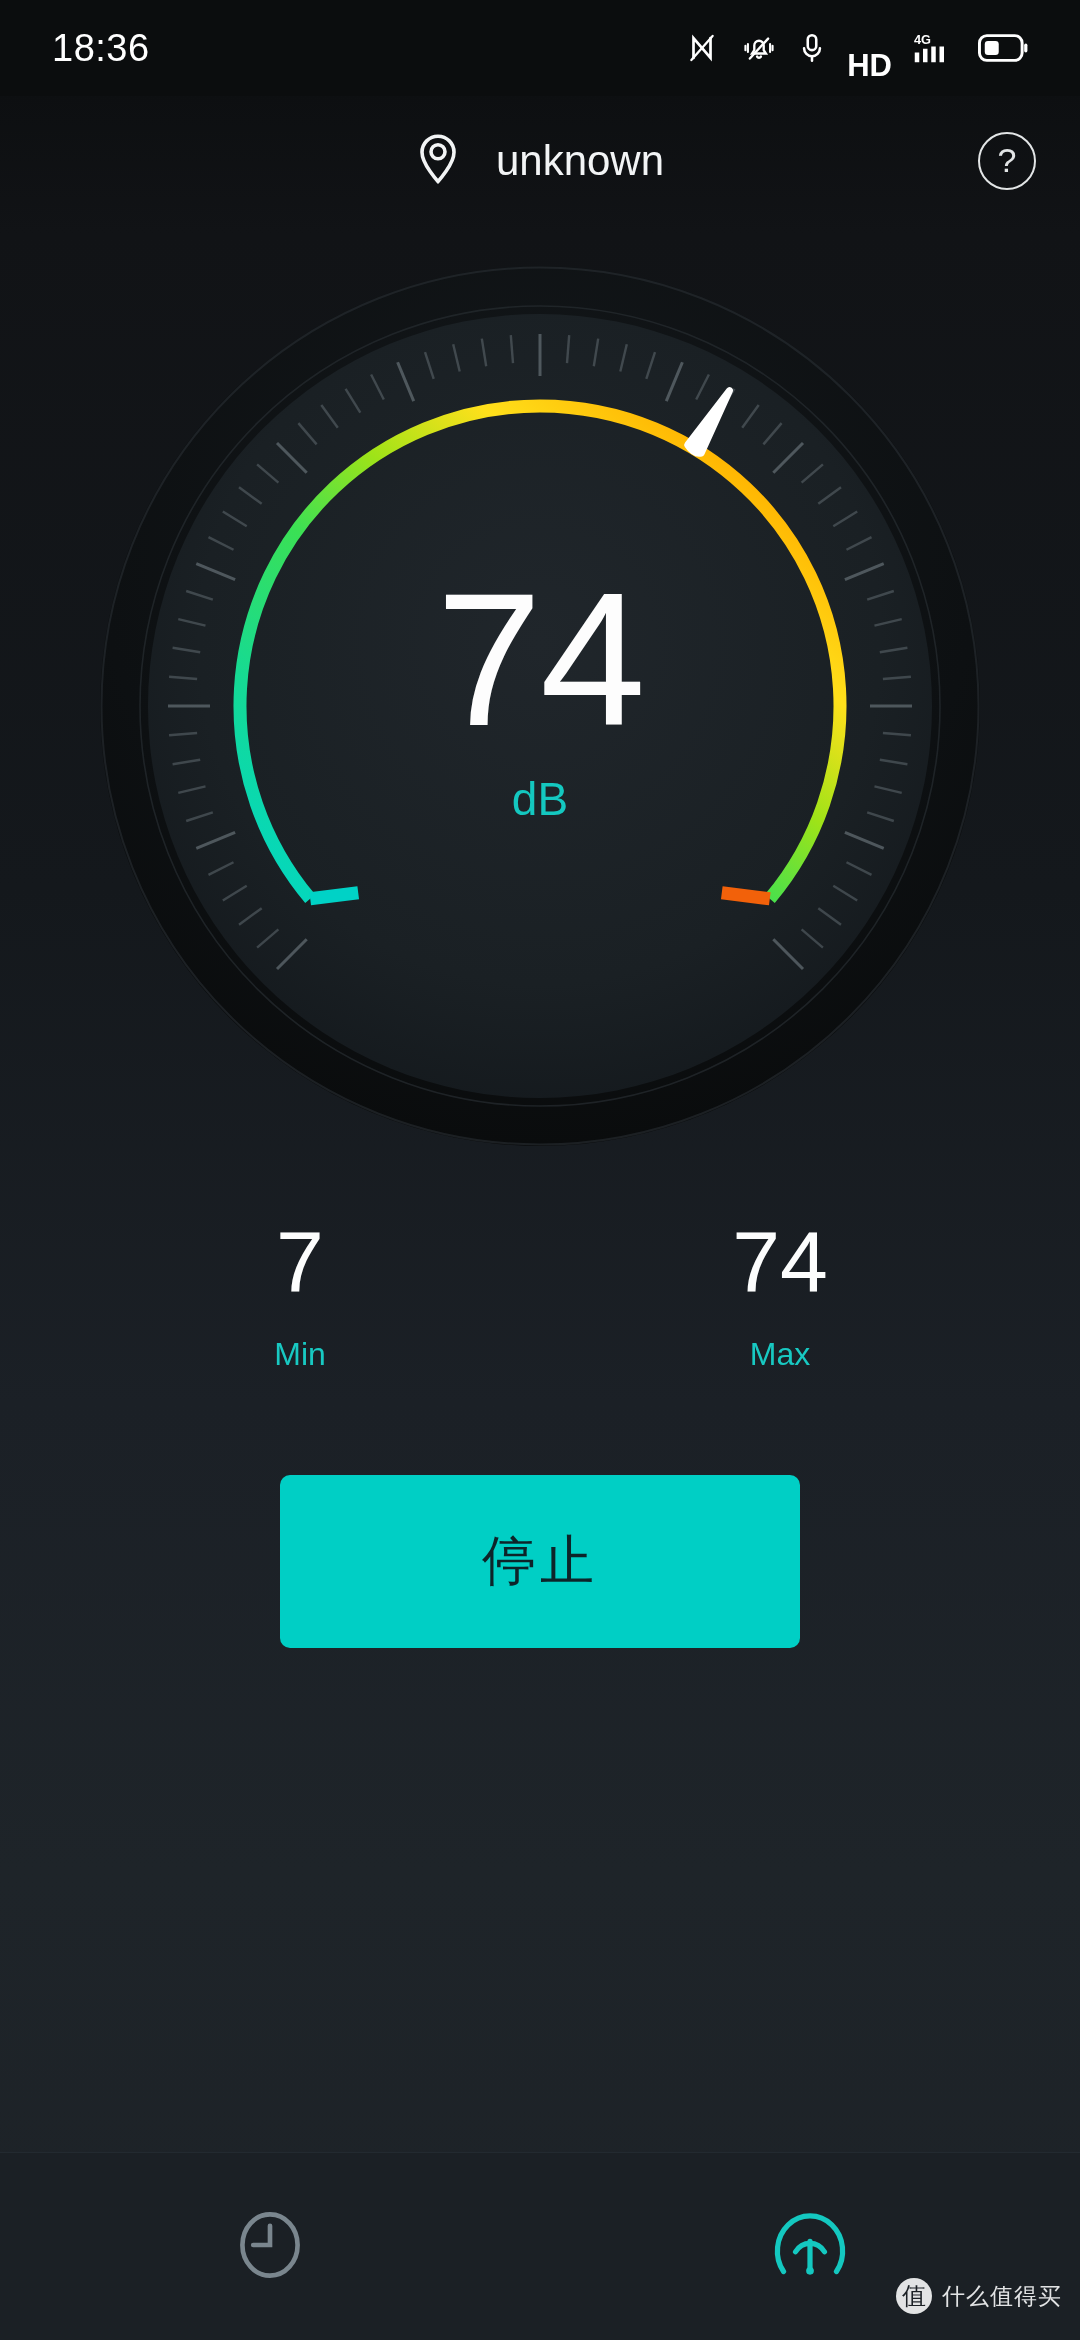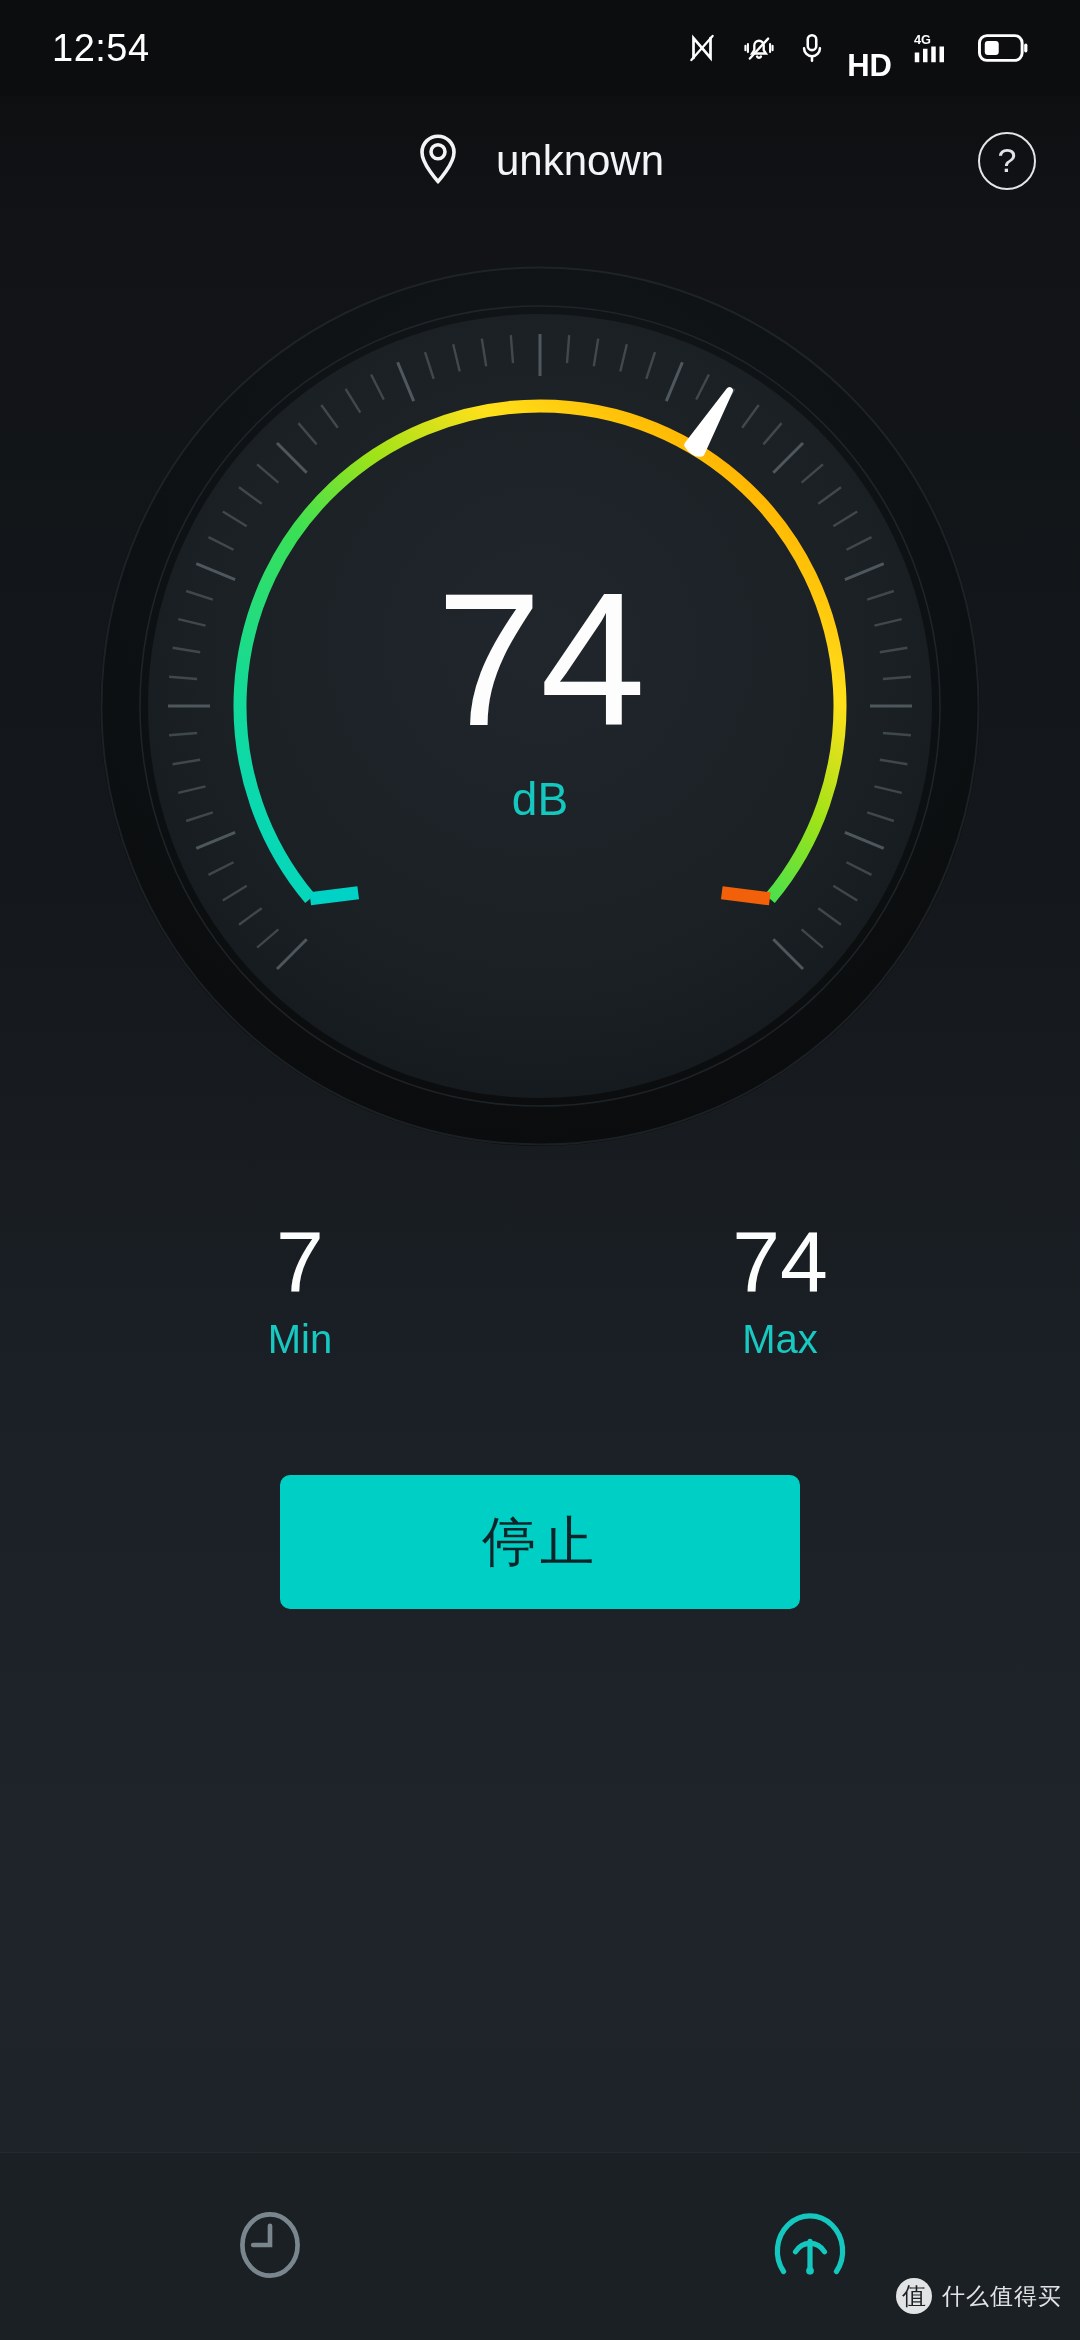--- a/index.html
+++ b/index.html
@@ -61,26 +61,26 @@
   }
   .reading-unit{ color:#14c8c0; font-size:46px; font-weight:400; margin-top:29px; }
 
   
   .minmax{
     position:absolute; top:1218px; left:0; width:1080px;
     display:flex; justify-content:center; gap:320px;
   }
   .mm-col{ display:flex; flex-direction:column; align-items:center; width:160px;}
   .mm-val{ color:#fcfdfd; font-size:86px; font-weight:300; line-height:1; }
-  .mm-lab{ color:#18c9c2; font-size:40px; font-weight:400; margin-top:13px; }
+  .mm-lab{ color:#18c9c2; font-size:32px; font-weight:400; margin-top:32px; }
 
   
   .action-btn{
     position:absolute; left:50%; transform:translateX(-50%);
-    top:1475px; width:520px; height:134px;
+    top:1475px; width:520px; height:173px;
     background:#00cfc5; border-radius:10px;
     display:flex; align-items:center; justify-content:center;
     border:none; cursor:pointer;
   }
   .action-btn span{ color:#0d2429; font-size:54px; font-weight:400; letter-spacing:4px; }
 
   
   .bottomnav{
     position:absolute; left:0; bottom:0; width:1080px; height:188px;
     background:#1b2025; border-top:1px solid #232a30;
@@ -101,21 +101,21 @@
     font-family:"DejaVu Sans",sans-serif;
   }
   .wm-text{ color:#f3f4f5; font-size:23px; letter-spacing:1px;font-family:Liberation Serif, serif; }
 </style>
 </head>
 <body>
 
 <div id="screen">
 
   <div class="statusbar">
-    <div class="status-time">12:54</div>
+    <div class="status-time">18:36</div>
     <div class="status-icons">
 
       <span class="si">
         <svg width="34" height="34" viewBox="0 0 24 24" fill="none" stroke="#ffffff" stroke-width="1.9" stroke-linecap="round">
           <path d="M6 19 L6 5 L18 19 L18 5"></path>
           <line x1="4.5" y1="20.5" x2="19.5" y2="3.5" stroke-width="1.6"></line>
         </svg>
       </span>
 
       <span class="si">

